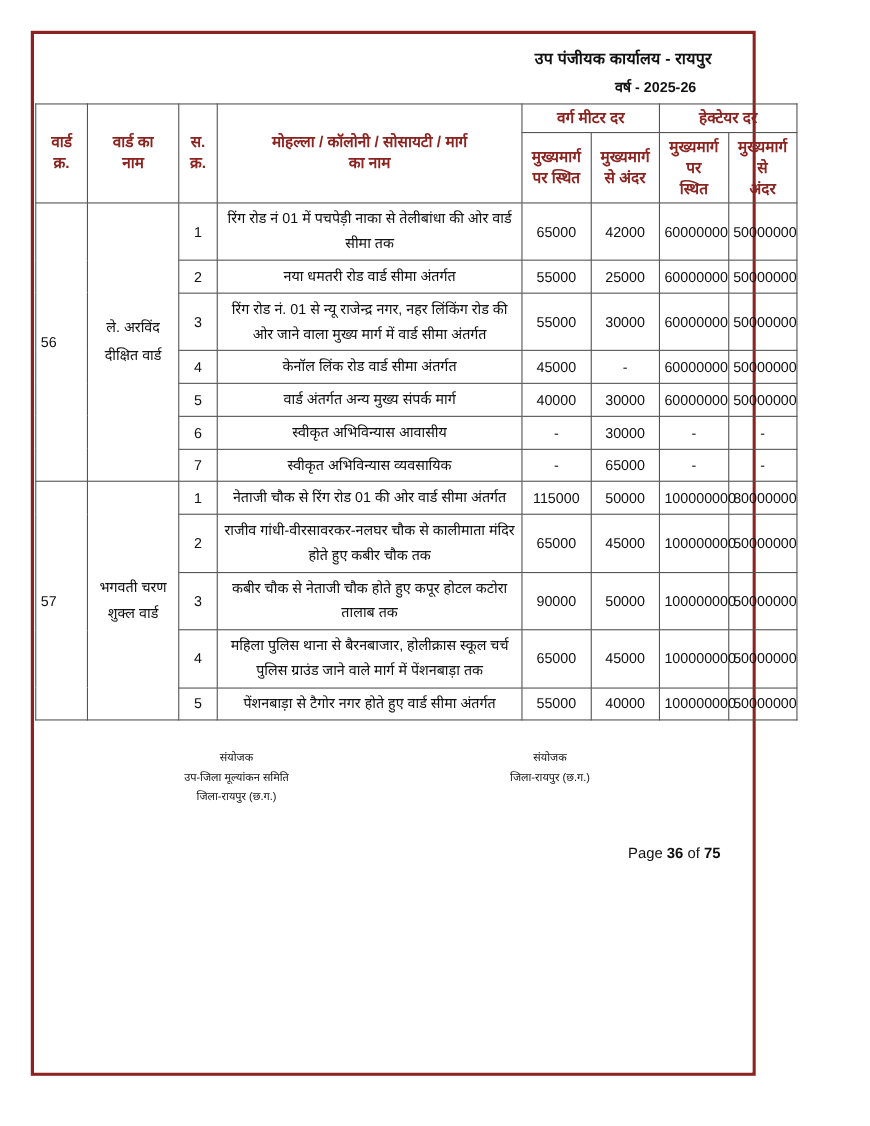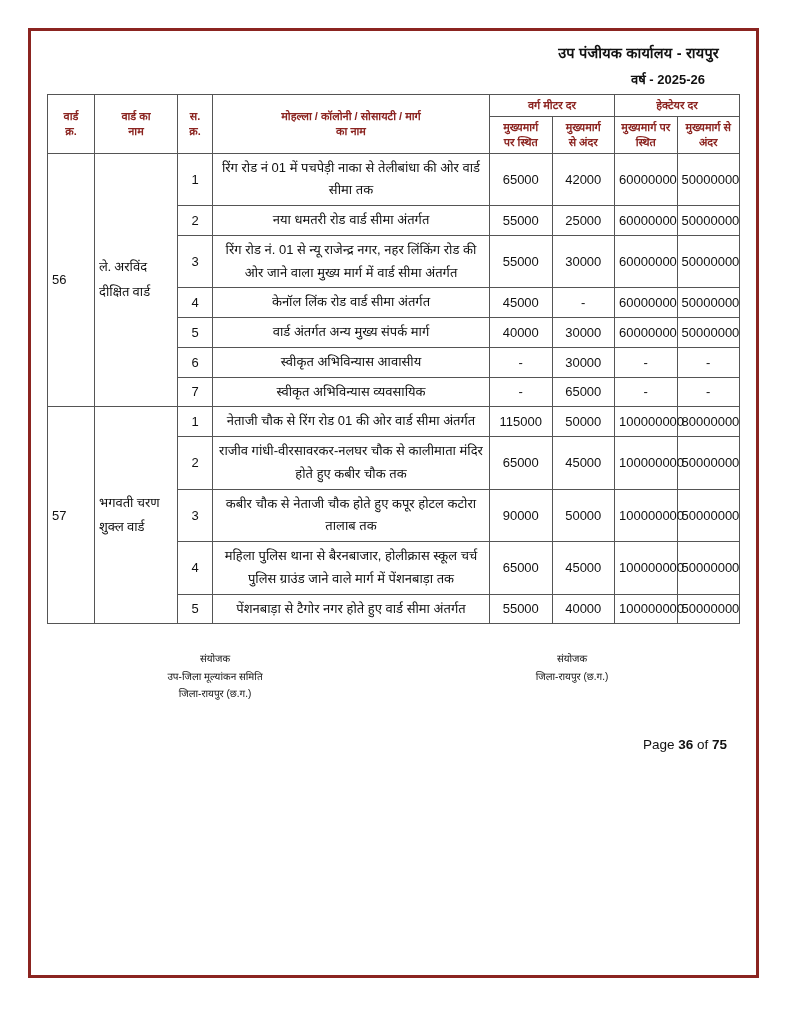--- a/index.html
+++ b/index.html
@@ -11,21 +11,21 @@
     width: 791px;
     height: 1024px;
     font-family: "Liberation Sans", "DejaVu Sans", sans-serif;
     position: relative;
     overflow: hidden;
   }
   #page {
     position: absolute;
     left: 28px;
     top: 28px;
-    width: 731px;
+    width: 659px;
     height: 950px;
     border: 3px solid #8b2420;
     box-sizing: border-box;
     background: #ffffff;
   }
   #page-inner {
     position: absolute;
     left: 0; top: 0; right: 0; bottom: 0;
     border: 1px solid #ffffff;
     padding: 0;
@@ -59,42 +59,42 @@
     border: 1px solid #555555;
     padding: 3px 4px;
     vertical-align: middle;
     font-size: 13px;
     color: #111111;
   }
   table.rate-table th {
     color: #8b2420;
     font-weight: 600;
     text-align: center;
-    font-size: 11px;
+    font-size: 14px;
     line-height: 1.35;
   }
   th.h-ward-no { width: 38px; }
   th.h-ward-name { width: 74px; }
   th.h-sno { width: 26px; }
   th.h-road { width: 268px; }
   th.h-sqm-on { width: 64px; }
   th.h-sqm-in { width: 70px; }
   th.h-hect-on { width: 93px; }
   th.h-hect-in { width: 80px; }
 
   td.c-ward-no {
     text-align: left;
     font-size: 14px;
     vertical-align: middle;
   }
   td.c-ward-name {
+    text-align: center;
     font-size: 13px;
     line-height: 1.9;
     vertical-align: middle;
-    font-family: Liberation Serif, serif;
   }
   td.c-sno {
     text-align: center;
     font-size: 13.5px;
   }
   td.c-road {
     text-align: center;
     line-height: 1.75;
     padding: 6px 8px;
     font-size: 13px;

